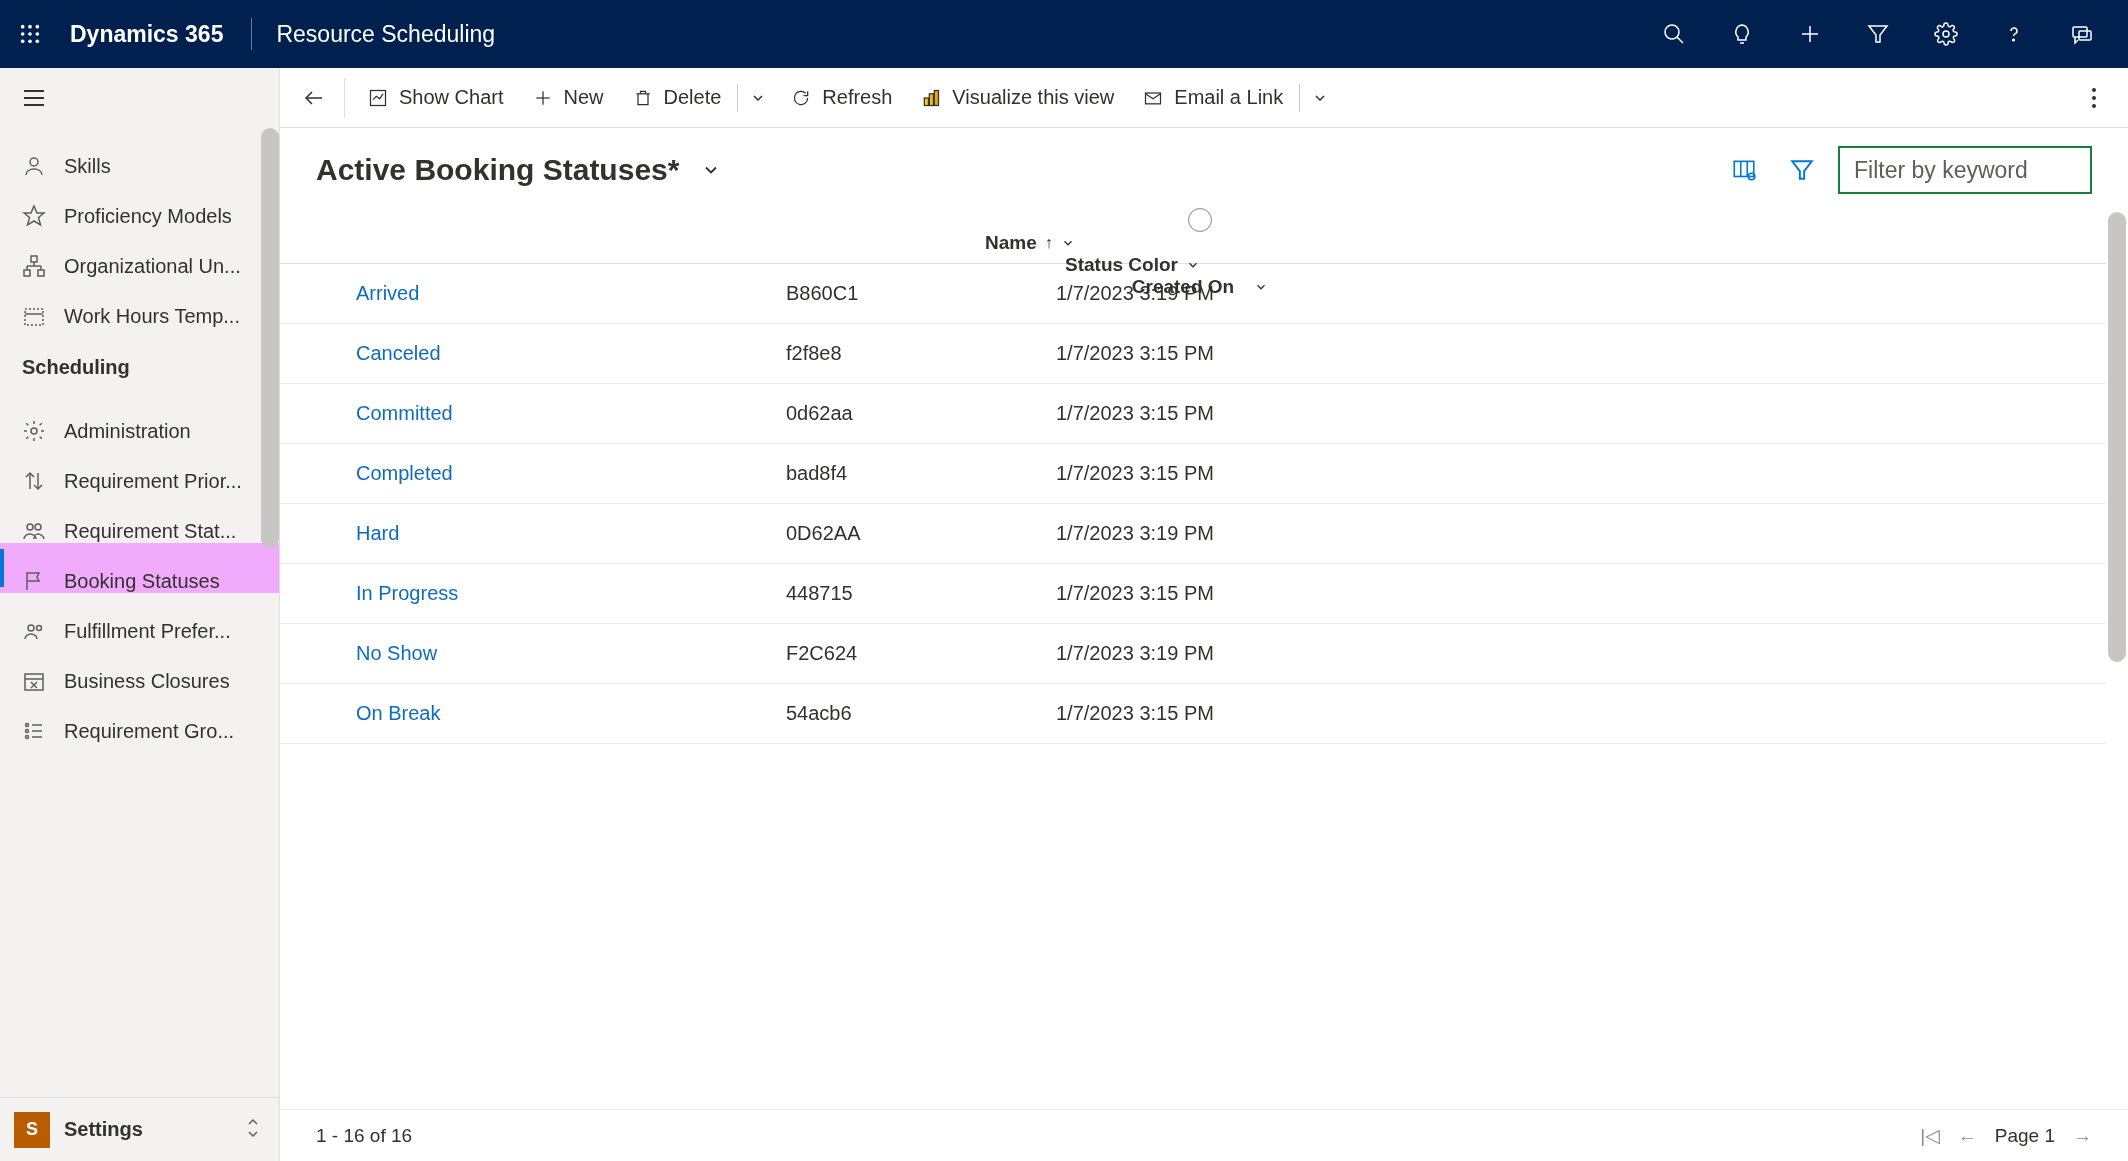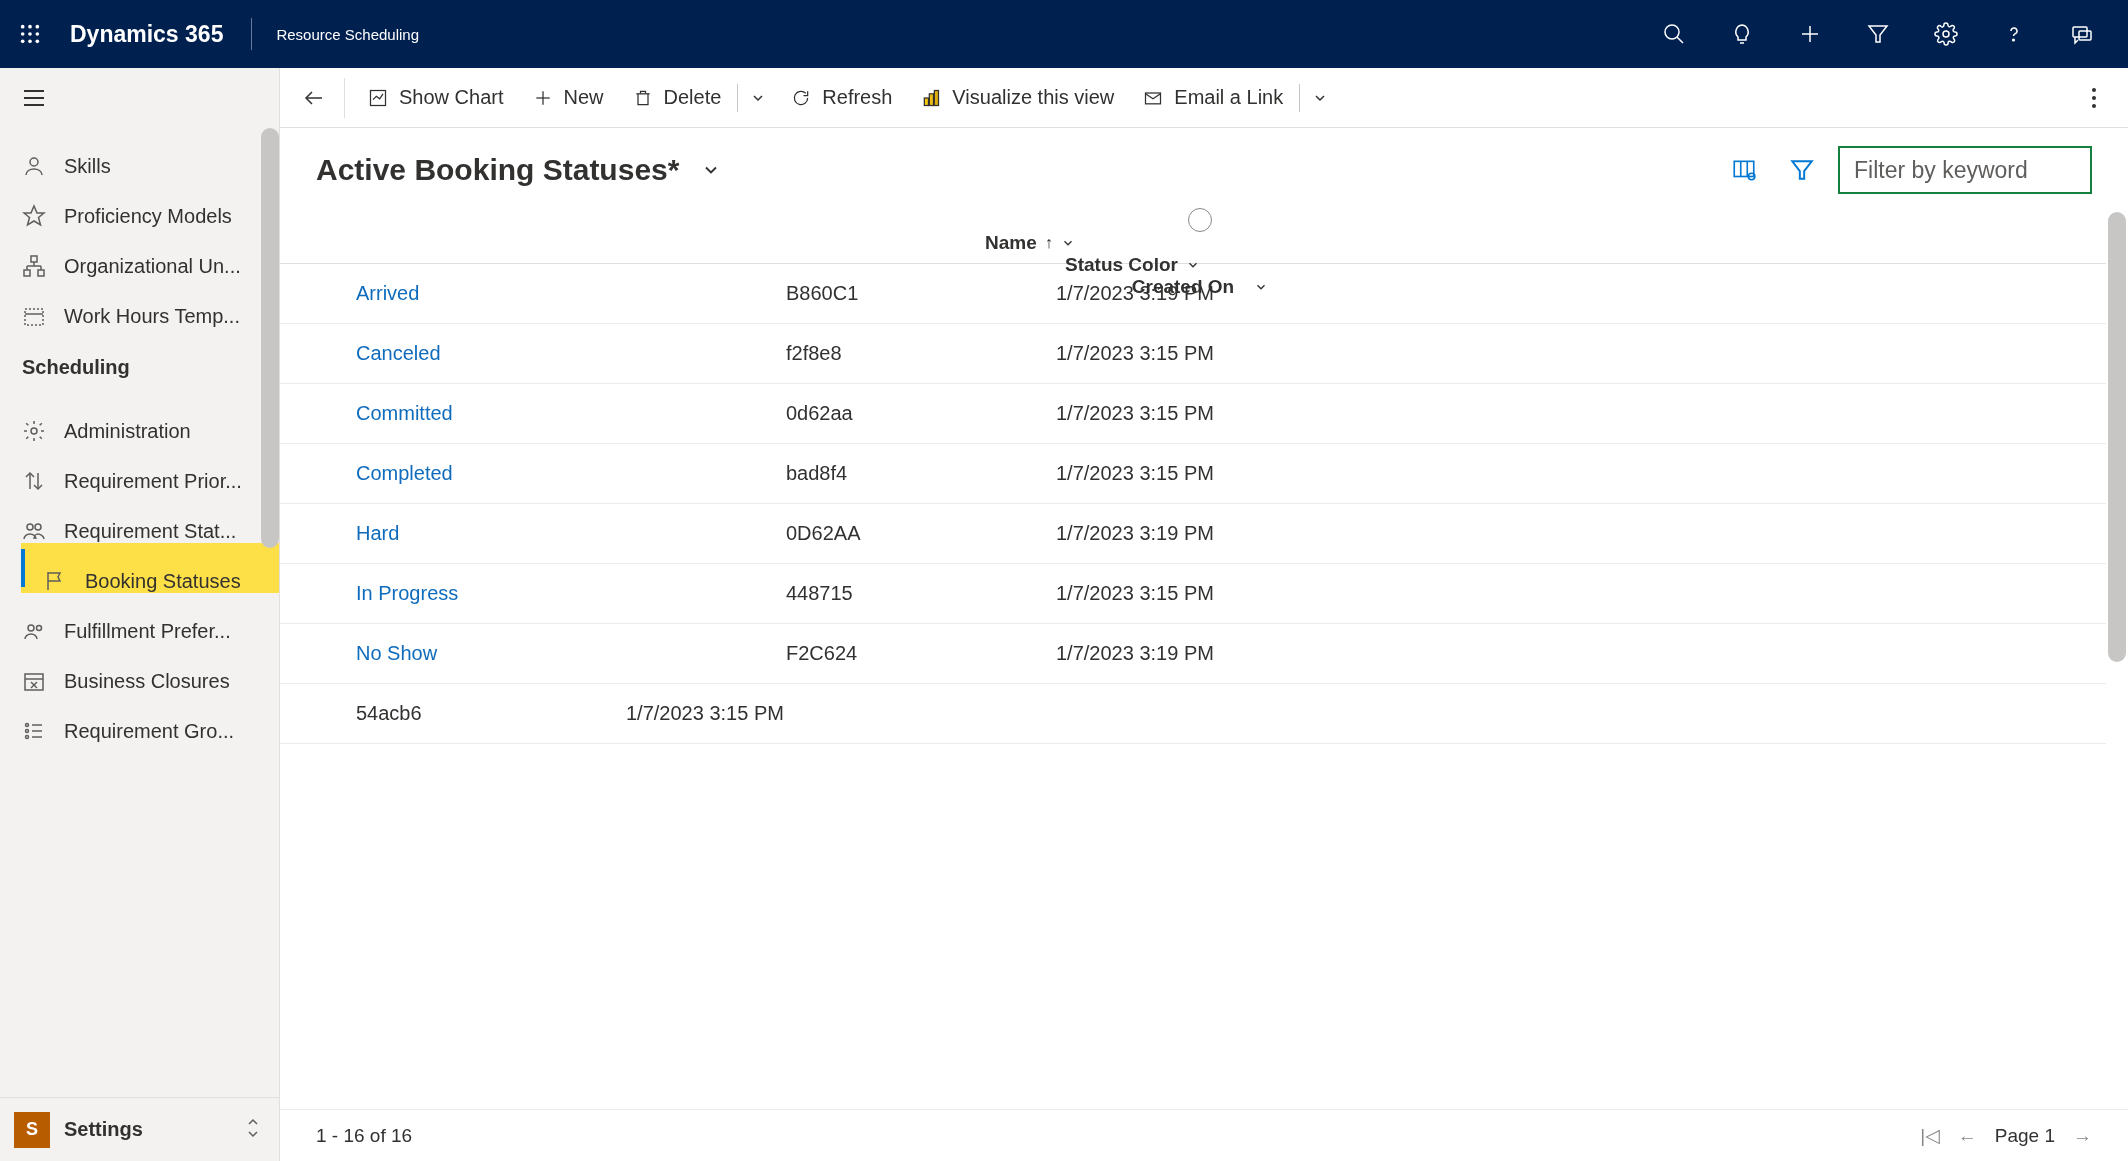--- a/index.html
+++ b/index.html
@@ -21,21 +21,21 @@
 }
 .waffle {
   width: 36px; height: 36px;
   display: flex; align-items: center; justify-content: center;
   cursor: pointer;
   margin-right: 22px;
 }
 .waffle svg { fill: #fff; }
 .brand { font-size: 23px; font-weight: 600; margin-right: 28px; }
 .vbar { width: 1px; height: 32px; background: rgba(255,255,255,0.4); margin-right: 24px; }
-.app-name { font-size: 15px; font-weight: 400; color: #fff; }
+.app-name { font-size: 23px; font-weight: 400; color: #fff; }
 .topbar-spacer { flex: 1; }
 .topbar-icons { display: flex; gap: 0; }
 .top-icon {
   width: 68px; height: 68px;
   display: flex; align-items: center; justify-content: center;
   cursor: pointer;
 }
 .top-icon svg { stroke: #fff; fill: none; stroke-width: 1.5; }
 
 .shell { display: flex; height: calc(1161px - 68px); }
@@ -66,21 +66,21 @@
   height: 50px;
   display: flex;
   align-items: flex-end;
   padding-left: 22px;
   gap: 18px;
   cursor: pointer;
   font-size: 20px;
   color: #323130;
   position: relative;
 }
-.side-item.active { background: #fde047; margin-left: 21px; }
+.side-item.active { background: #f0abfc; }
 .side-item.active::before {
   content: "";
   position: absolute;
   left: 0; top: 6px; bottom: 6px;
   width: 4px;
   background: #0078d4;
 }
 .side-icon { width: 24px; height: 24px; flex-shrink: 0; }
 .side-icon svg { stroke: #605e5c; fill: none; stroke-width: 1.5; }
 .side-label {
@@ -630,20 +630,21 @@
               <div class="cell cell-created">1/7/2023 3:15 PM</div>
             </div>
             <div class="grid-row">
               <div class="col-select"></div>
               <div class="cell cell-name">No Show</div>
               <div class="cell cell-color">F2C624</div>
               <div class="cell cell-created">1/7/2023 3:19 PM</div>
             </div>
             <div class="grid-row">
               <div class="col-select"></div>
+              <div class="cell cell-name">On Break</div>
               <div class="cell cell-color">54acb6</div>
               <div class="cell cell-created">1/7/2023 3:15 PM</div>
             </div>
           </div>
       </div>
       <div class="grid-scrollbar"></div>
     </div>
 
     <div class="status-bar">
       <span>1 - 16 of 16</span>

